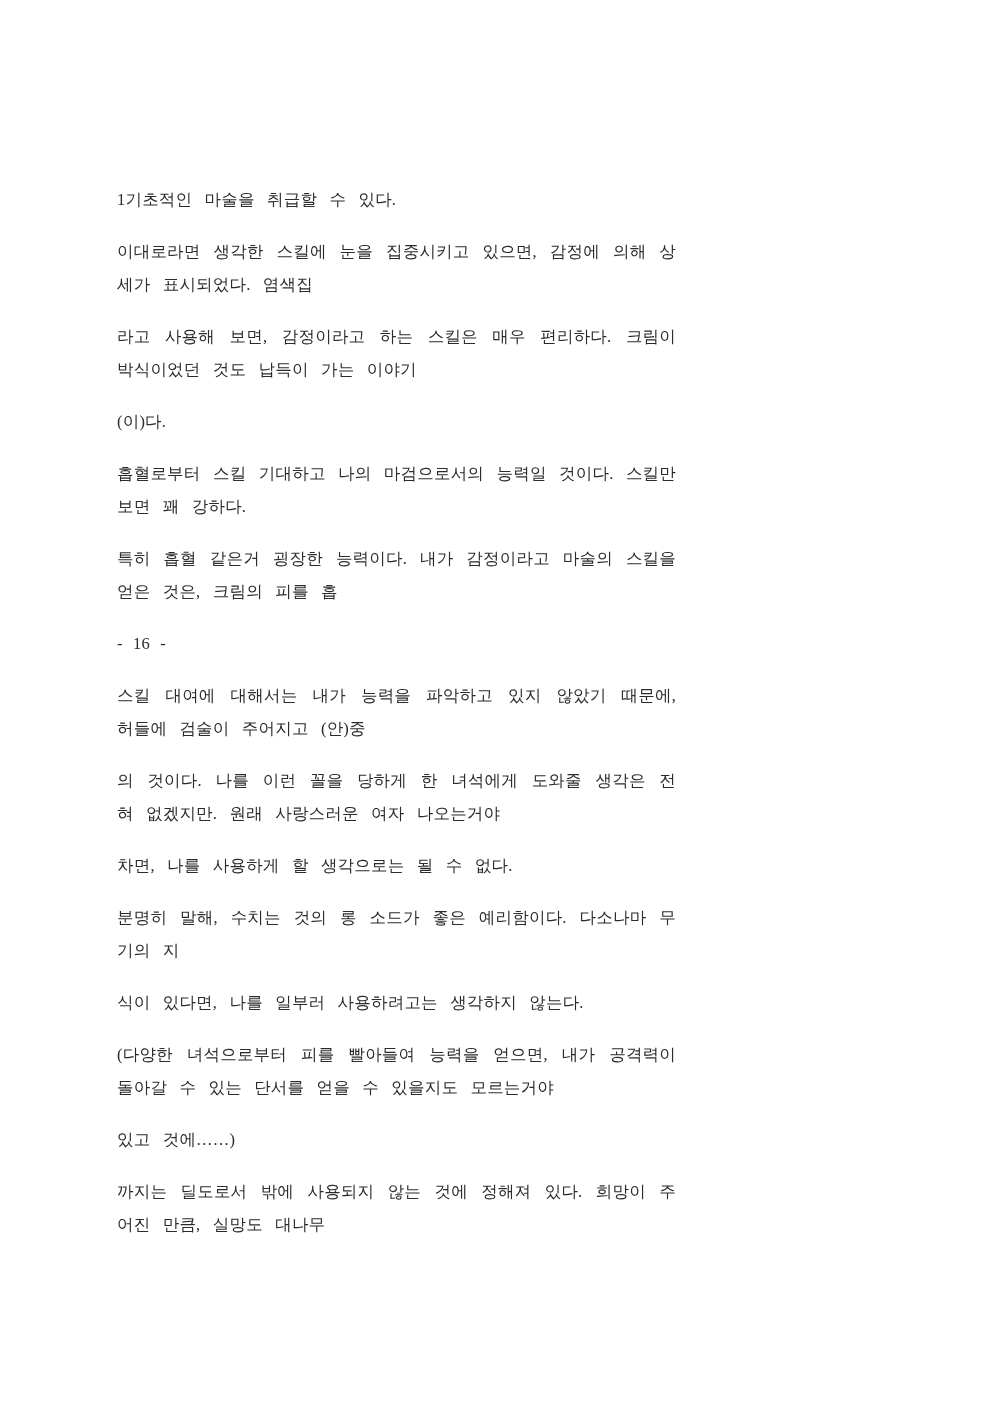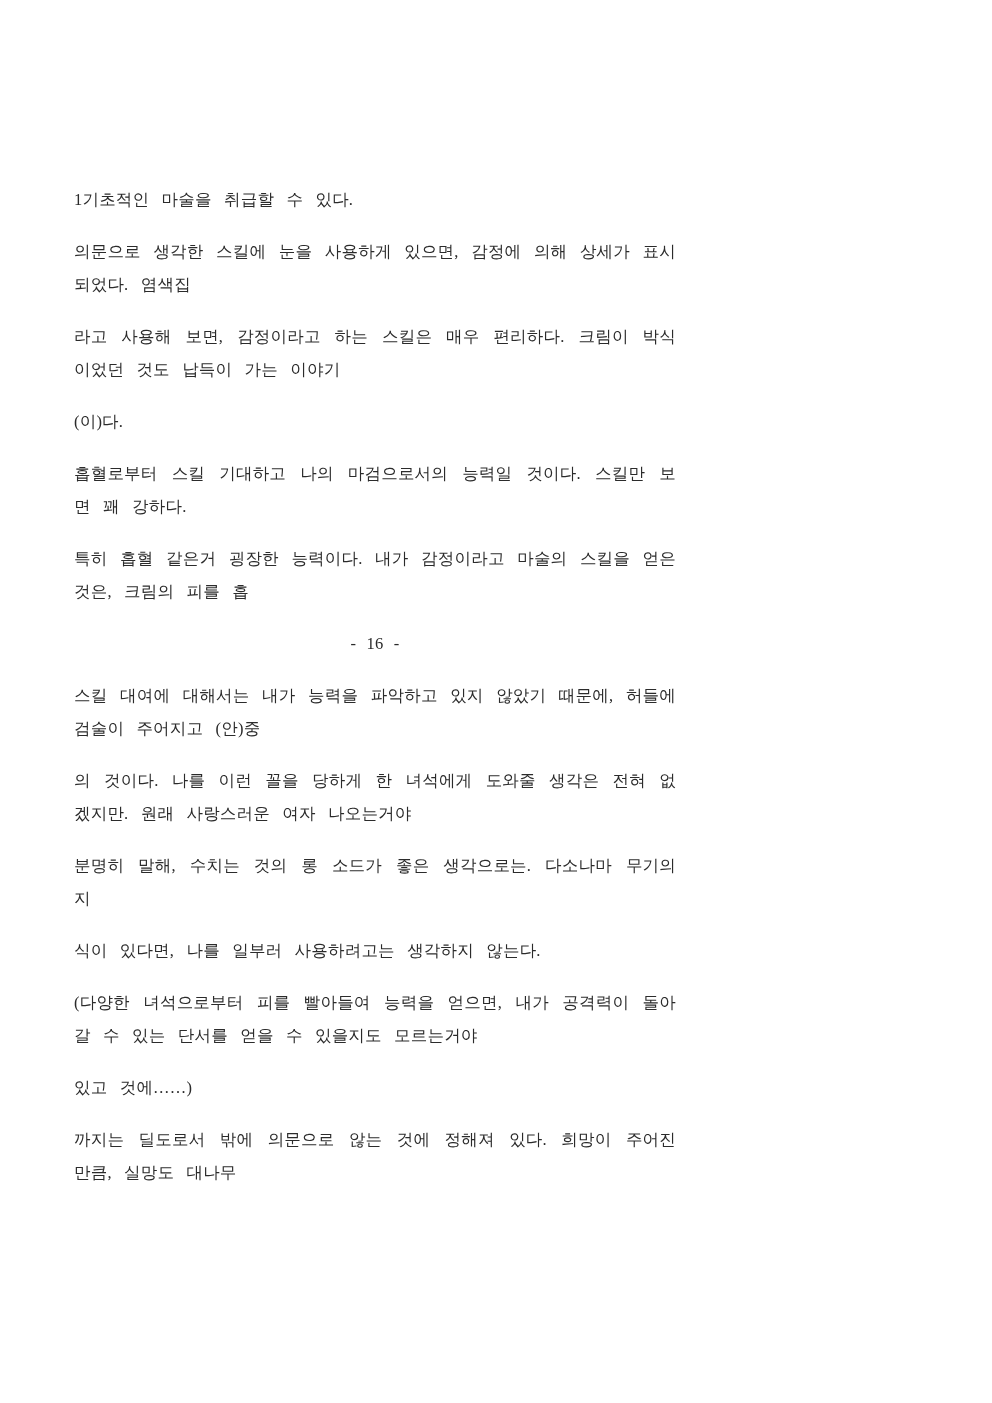--- a/index.html
+++ b/index.html
@@ -9,54 +9,55 @@
   }
   body {
     width: 992px;
     height: 1403px;
     font-family: "Liberation Serif", "DejaVu Serif", serif;
   }
   .page {
     box-sizing: border-box;
     width: 816px;
     height: 1403px;
-    padding: 183px 140px 40px 74px;
+    padding: 183px 140px 40px 117px;
     background: #ffffff;
     overflow: hidden;
   }
   .para {
     margin: 0 0 19px 0;
     font-size: 16.5px;
     line-height: 33px;
     color: #2b2b2b;
     text-align: justify;
     word-spacing: 8px;
     letter-spacing: 0.2px;
   }
   .page-number {
     margin: 0 0 19px 0;
     font-size: 16.5px;
     line-height: 33px;
     color: #2b2b2b;
-    text-align: center;
+    text-align: left;
     word-spacing: 6px;
     letter-spacing: 0.2px;
   }
 </style>
 </head>
 <body>
 
 <main class="page">
   <p class="para">1기초적인 마술을 취급할 수 있다.</p>
-  <p class="para">의문으로 생각한 스킬에 눈을 사용하게 있으면, 감정에 의해 상세가 표시되었다. 염색집</p>
+  <p class="para">이대로라면 생각한 스킬에 눈을 집중시키고 있으면, 감정에 의해 상세가 표시되었다. 염색집</p>
   <p class="para">라고 사용해 보면, 감정이라고 하는 스킬은 매우 편리하다. 크림이 박식이었던 것도 납득이 가는 이야기</p>
   <p class="para">(이)다.</p>
   <p class="para">흡혈로부터 스킬 기대하고 나의 마검으로서의 능력일 것이다. 스킬만 보면 꽤 강하다.</p>
   <p class="para">특히 흡혈 같은거 굉장한 능력이다. 내가 감정이라고 마술의 스킬을 얻은 것은, 크림의 피를 흡</p>
   <div class="page-number">- 16 -</div>
   <p class="para">스킬 대여에 대해서는 내가 능력을 파악하고 있지 않았기 때문에, 허들에 검술이 주어지고 (안)중</p>
   <p class="para">의 것이다. 나를 이런 꼴을 당하게 한 녀석에게 도와줄 생각은 전혀 없겠지만. 원래 사랑스러운 여자 나오는거야</p>
-  <p class="para">분명히 말해, 수치는 것의 롱 소드가 좋은 생각으로는. 다소나마 무기의 지</p>
+  <p class="para">차면, 나를 사용하게 할 생각으로는 될 수 없다.</p>
+  <p class="para">분명히 말해, 수치는 것의 롱 소드가 좋은 예리함이다. 다소나마 무기의 지</p>
   <p class="para">식이 있다면, 나를 일부러 사용하려고는 생각하지 않는다.</p>
   <p class="para">(다양한 녀석으로부터 피를 빨아들여 능력을 얻으면, 내가 공격력이 돌아갈 수 있는 단서를 얻을 수 있을지도 모르는거야</p>
   <p class="para">있고 것에……)</p>
-  <p class="para">까지는 딜도로서 밖에 의문으로 않는 것에 정해져 있다. 희망이 주어진 만큼, 실망도 대나무</p>
+  <p class="para">까지는 딜도로서 밖에 사용되지 않는 것에 정해져 있다. 희망이 주어진 만큼, 실망도 대나무</p>
 </main>
 
 </body></html>

